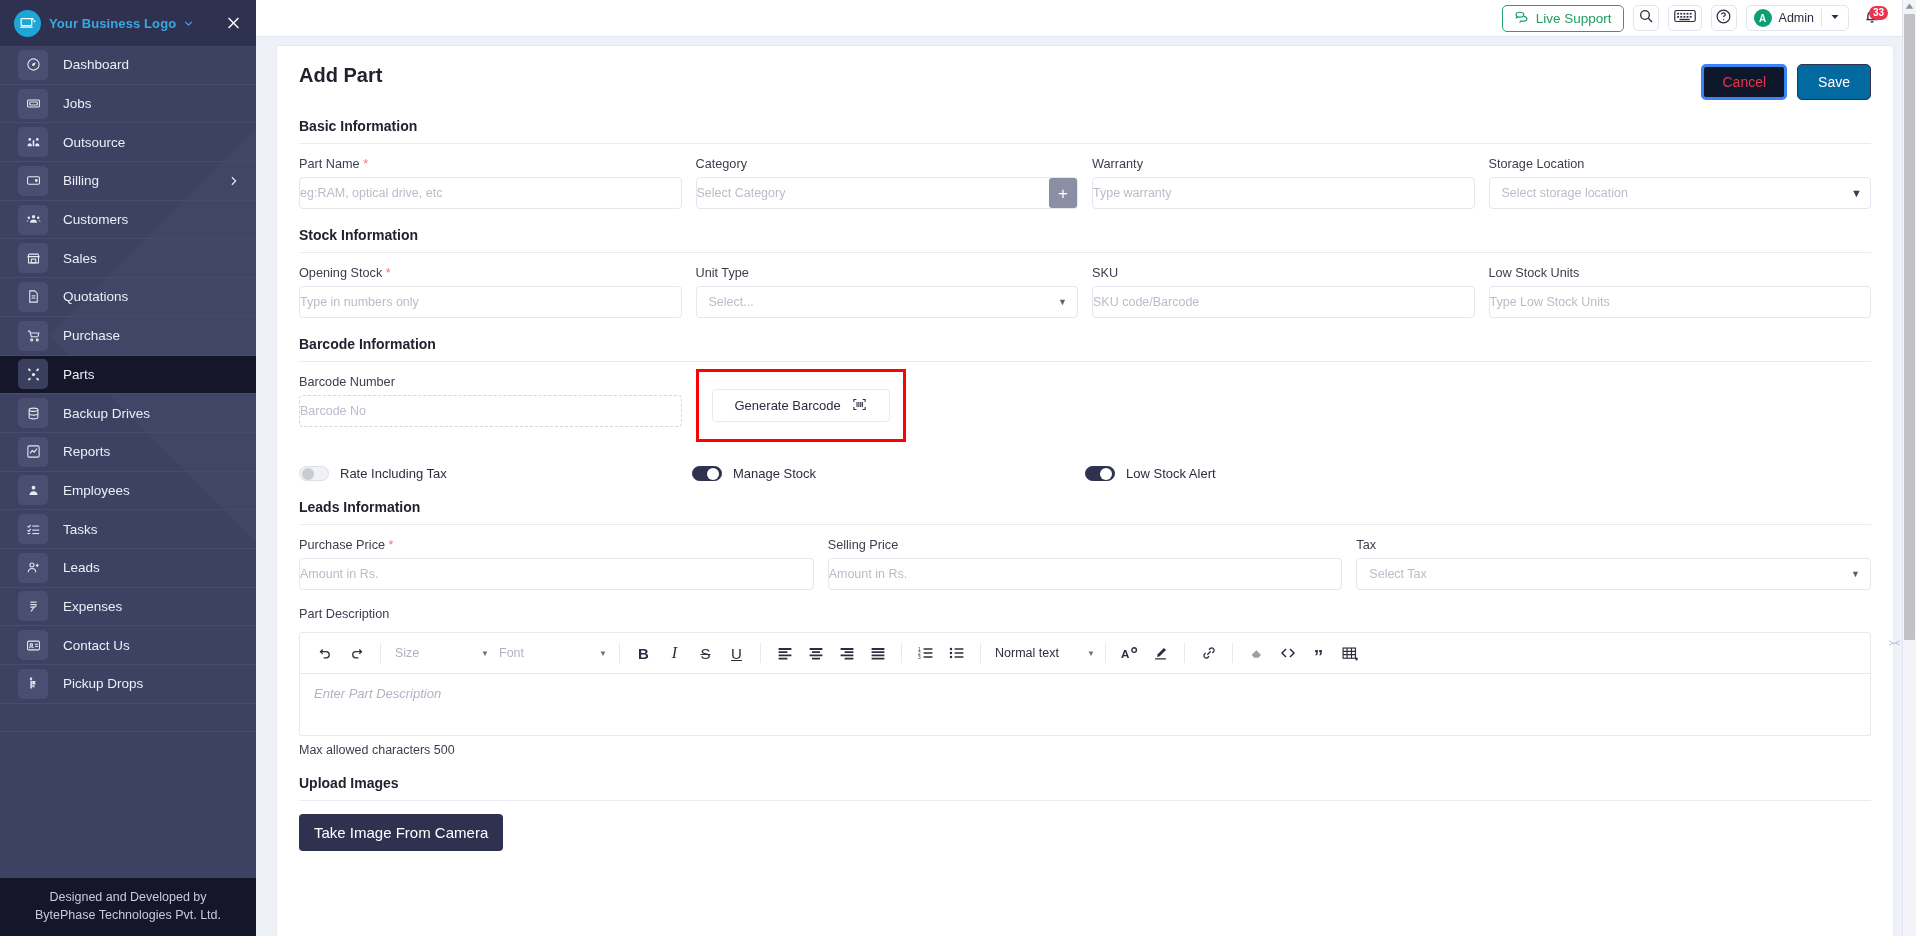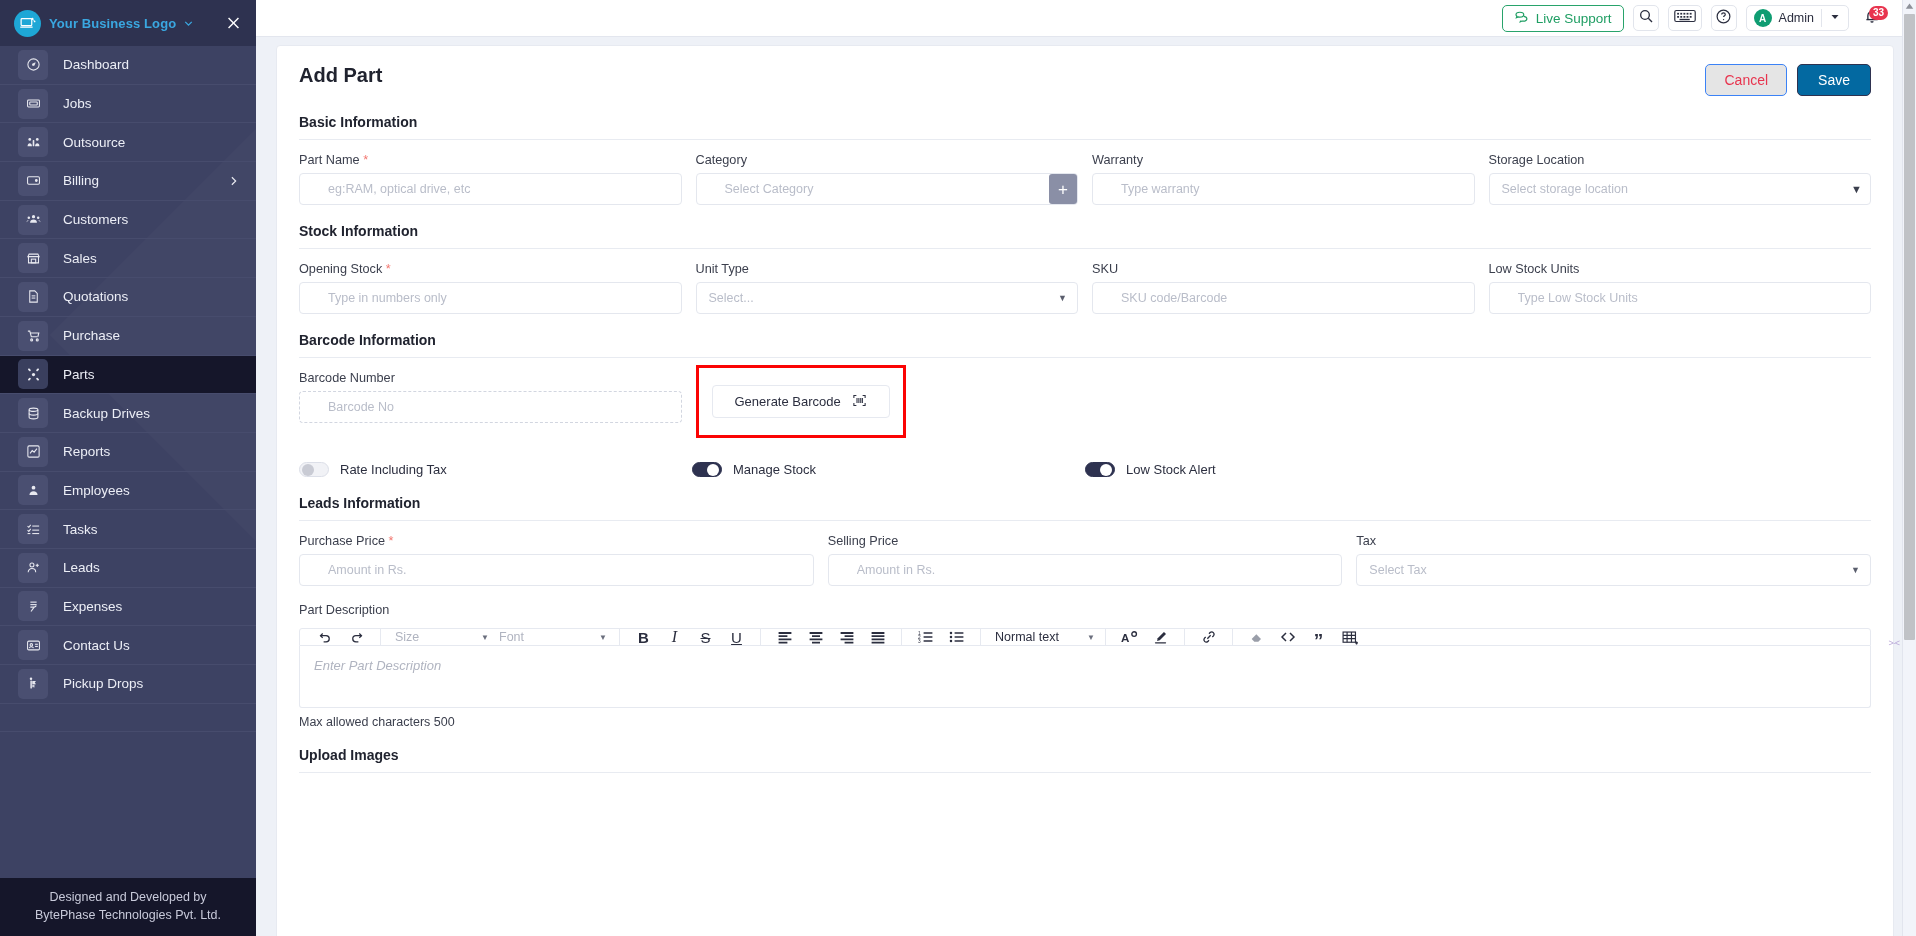--- a/index.html
+++ b/index.html
@@ -134,21 +134,21 @@
   .content-scroll { flex: 1 1 auto; padding: 8px 22px 0 20px; overflow: hidden; }
   .card {
     background: #ffffff; border: 1px solid #e7eaf1;
     border-radius: 4px; padding: 18px 22px 0;
     height: 1400px;
   }
   .card-head { display: flex; align-items: flex-start; justify-content: space-between; }
   .page-title { font-size: 20px; font-weight: bold; color: #20232f; }
   .head-actions { display: flex; gap: 10px; }
   .btn-cancel {
-    border: 1px solid #3b82f6; color: #e8344e; background: #e5e5e5;
+    border: 3px solid #3b82f6; color: #e8344e; background: #0f172a;
     font-size: 14px; border-radius: 5px; padding: 7px 18px; cursor: pointer;
     font-family: "Liberation Sans", sans-serif;
   }
   .btn-save {
     border: 1px solid #2e3250; color: #fff; background: #0369a1;
     font-size: 14px; border-radius: 5px; padding: 7px 20px; cursor: pointer;
     font-family: "Liberation Sans", sans-serif;
   }
 
   .section-title {
@@ -157,21 +157,21 @@
     border-bottom: 1px solid #e8ebf1;
   }
   .row { display: flex; gap: 14px; margin-top: 13px; }
   .col { flex: 1 1 0; min-width: 0; }
   .field-label {
     font-size: 12.7px; color: #3b3f4d; margin-bottom: 6px; display: block;
   }
   .req { color: #f2766f; }
   .input {
     width: 100%; height: 32px; border: 1px solid #e4e7ee; border-radius: 4px;
-    background: #fff; padding: 0 28px; font-size: 12.5px; color: #c2410c;
+    background: #fff; padding: 0 0; font-size: 12.5px; color: #c2410c;
     font-family: "Liberation Sans", sans-serif; outline: none;
   }
   .input::placeholder { color: #b9bdc9; }
   .input.dashed { border: 1px dashed #d2d6e0; }
   .select {
     width: 100%; height: 32px; border: 1px solid #e4e7ee; border-radius: 4px;
     background: #fff; display: flex; align-items: center;
     padding: 0 12px; font-size: 12.5px; color: #b9bdc9; cursor: pointer;
     position: relative;
   }
@@ -212,21 +212,21 @@
     background: #c9cbd4; top: 1px; left: 2px; transition: none;
   }
   .switch.on { background: #2e3250; border-color: #2e3250; }
   .switch.on .knob { background: #ffffff; left: auto; right: 2px; }
   .toggle-label { font-size: 13px; color: #2b2e3f; }
 
   
   .editor-wrap { margin-top: 11px; }
   .editor-toolbar {
     border: 1px solid #e6e9f0; border-radius: 3px 3px 0 0;
-    height: 18px; display: flex; align-items: center; background: #fff;
+    height: 42px; display: flex; align-items: center; background: #fff;
     padding: 0 10px; gap: 0; overflow: hidden;
   }
   .tb-btn {
     width: 31px; height: 26px; display: flex; align-items: center;
     justify-content: center; cursor: pointer; color: #2b2e3f;
     font-size: 14px; flex: 0 0 auto;
   }
   .tb-sep { width: 1px; height: 20px; background: #e6e9f0; margin: 0 8px; flex: 0 0 1px; }
   .tb-select {
     height: 26px; display: flex; align-items: center; cursor: pointer;
@@ -839,20 +839,21 @@
                   </svg>
               </div>
             </div>
             <div class="editor-body">Enter Part Description</div>
           </div>
           <div class="char-note">Max allowed characters 500</div>
         </div>
 
         
         <div class="section-title">Upload Images</div>
+        <button class="btn-camera">Take Image From Camera</button>
       </div>
     </div>
 
     <div class="resize-handle">&gt;·&lt;</div>
 
     <div class="scroll-rail">
       <div class="scroll-arrow">
         <svg width="9" height="9" viewBox="0 0 12 12" fill="#8d9099">
             <polygon points="6,2 11,9 1,9"></polygon>
           </svg>

